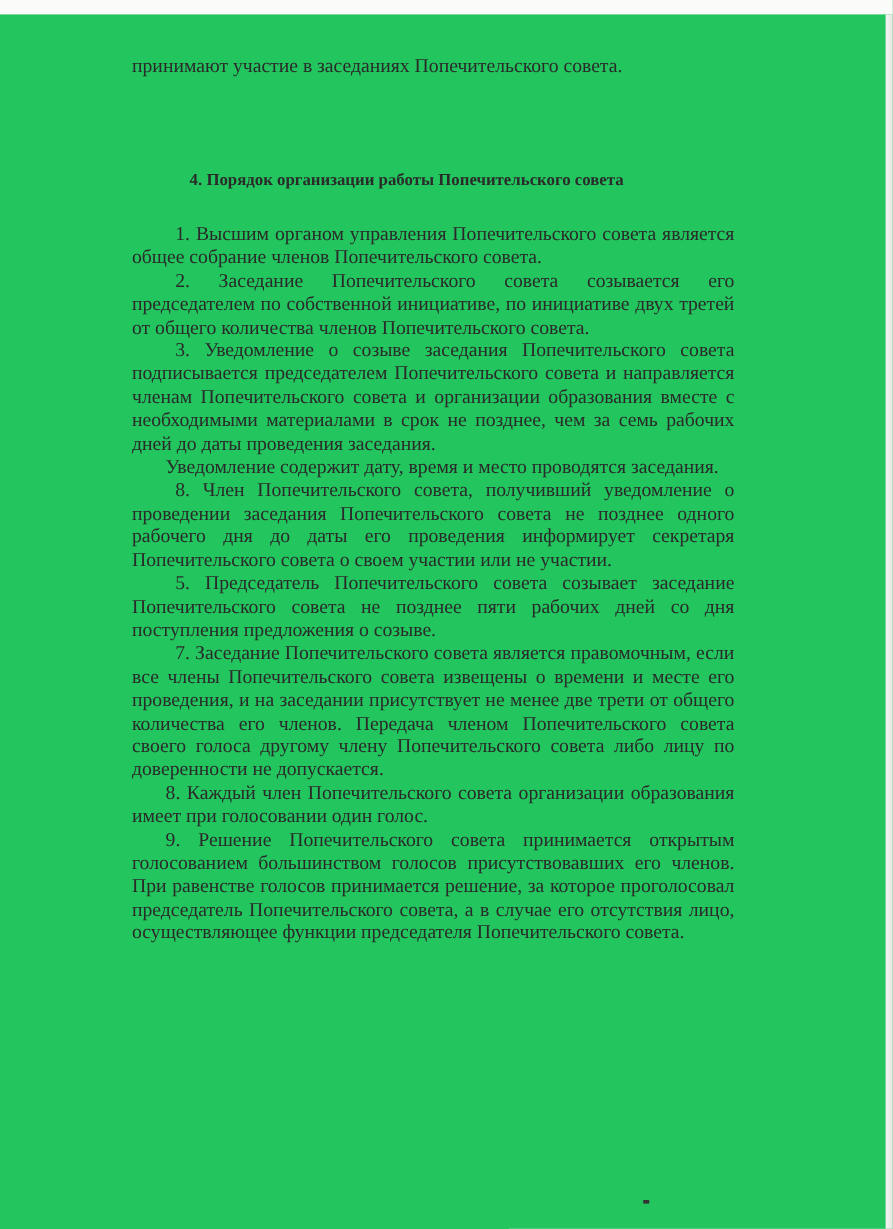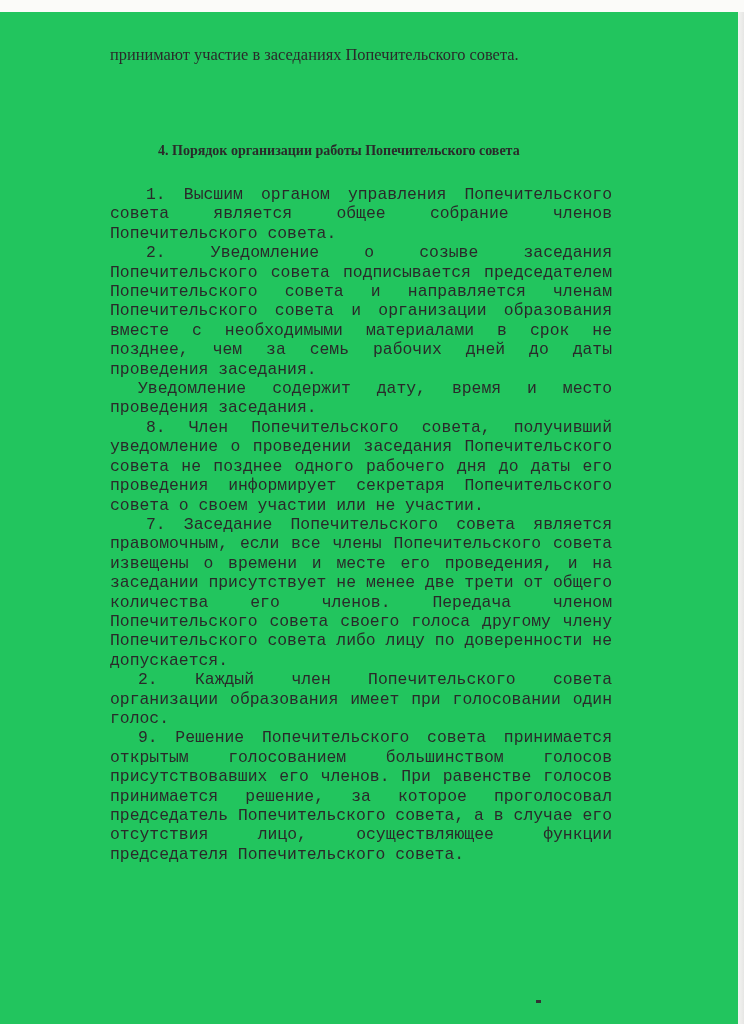--- a/index.html
+++ b/index.html
@@ -26,40 +26,42 @@
     position: absolute; left: 110px; width: 502px;
     font-size: 16.4px; line-height: 19.4px;
     text-align: justify;
   }
   .intro { top: 33px; }
   .heading {
     position: absolute; top: 131px; left: 110px; width: 590px;
     font-weight: bold; font-size: 14px; text-align: left;
     padding-left: 48px; box-sizing: border-box;
   }
-  .body { top: 173px; font-family: Liberation Mono, monospace; }
+  .body { top: 173px; }
   .p { text-indent: 42px; margin: 0; }
   .p.i36 { text-indent: 36px; }
   .p.i30 { text-indent: 28px; }
   .mark {
     position: absolute; left: 536px; top: 988px; width: 5px; height: 3px; background: #333;
   }
 </style>
 </head>
 <body>
 
 <div class="page">
   <div class="text intro">принимают участие в заседаниях Попечительского совета.</div>
 
   <div class="heading">4.  Порядок организации работы Попечительского совета</div>
 
   <div class="text body">
     <p class="p i36">1. Высшим органом управления Попечительского совета является общее собрание членов Попечительского совета.</p>
-    <p class="p i36">2. Уведомление о созыве заседания Попечительского совета подписывается председателем Попечительского совета и направляется членам Попечительского совета и организации образования вместе с необходимыми материалами в срок не позднее, чем за семь рабочих дней до даты проведения заседания.</p>
-    <p class="p i30">Уведомление содержит дату, время и место проведения заседания.</p>
+    <p class="p i36">2. Заседание Попечительского совета созывается его председателем по собственной инициативе, по инициативе двух третей от общего количества членов Попечительского совета.</p>
+    <p class="p i36">3. Уведомление о созыве заседания Попечительского совета подписывается председателем Попечительского совета и направляется членам Попечительского совета и организации образования вместе с необходимыми материалами в срок не позднее, чем за семь рабочих дней до даты проведения заседания.</p>
+    <p class="p i30">Уведомление содержит дату, время и место проводятся заседания.</p>
     <p class="p i36">8. Член Попечительского совета, получивший уведомление о проведении заседания Попечительского совета не позднее одного рабочего дня до даты его проведения информирует секретаря Попечительского совета о своем участии или не участии.</p>
+    <p class="p i36">5. Председатель Попечительского совета созывает заседание Попечительского совета не позднее пяти рабочих дней со дня поступления предложения о созыве.</p>
     <p class="p i36">7. Заседание Попечительского совета является правомочным, если все члены Попечительского совета извещены о времени и месте его проведения, и на заседании присутствует не менее две трети от общего количества его членов. Передача членом Попечительского совета своего голоса другому члену Попечительского совета либо лицу по доверенности не допускается.</p>
-    <p class="p i30">2. Каждый член Попечительского совета организации образования имеет при голосовании один голос.</p>
+    <p class="p i30">8. Каждый член Попечительского совета организации образования имеет при голосовании один голос.</p>
     <p class="p i30">9. Решение Попечительского совета принимается открытым голосованием большинством голосов присутствовавших его членов. При равенстве голосов принимается решение, за которое проголосовал председатель Попечительского совета, а в случае его отсутствия лицо, осуществляющее функции председателя Попечительского совета.</p>
   </div>
 
   <div class="mark"></div>
 </div>
 
 </body></html>

